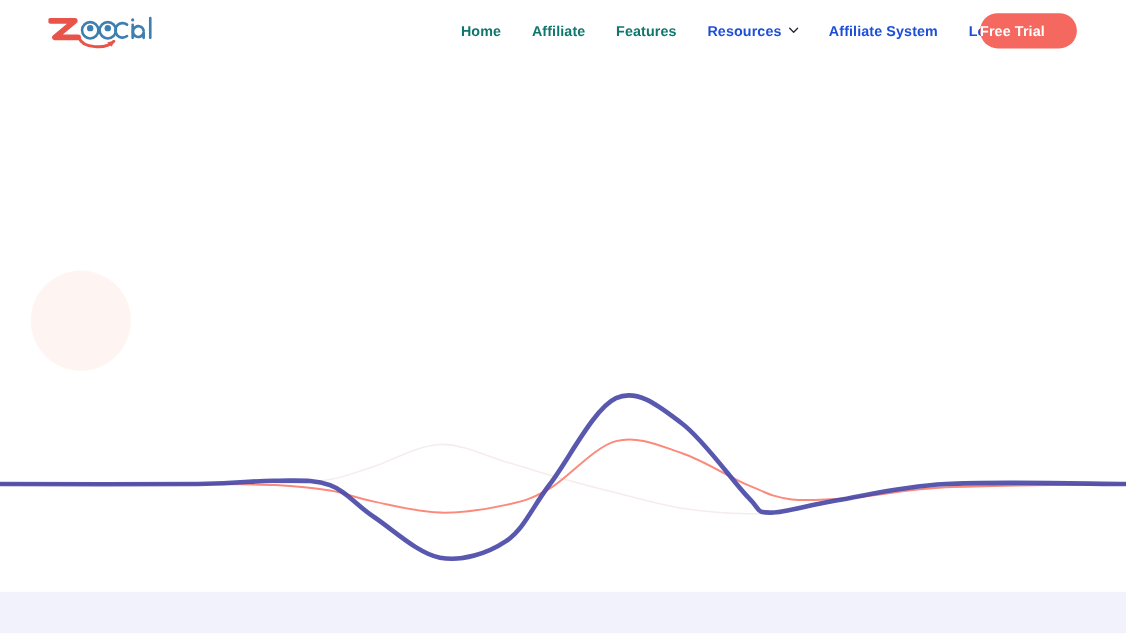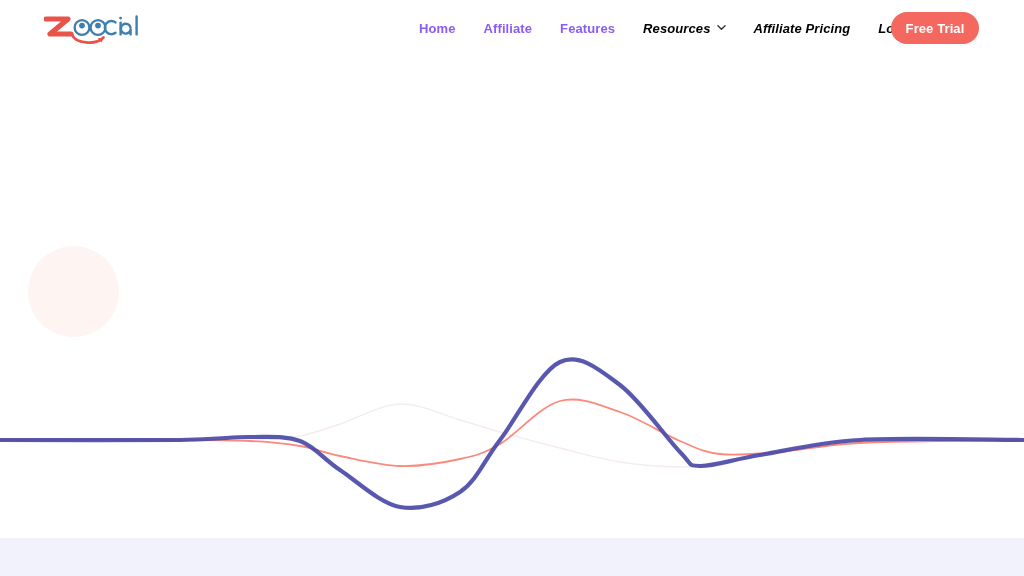--- a/index.html
+++ b/index.html
@@ -60,22 +60,22 @@
     font-size: 13px;
     font-weight: bold;
     letter-spacing: .1px;
     text-decoration: none;
     white-space: nowrap;
     cursor: pointer;
     display: inline-flex;
     align-items: center;
     padding: 0 14px;
   }
-  .nav-item.accent { color: #8b5cf6; }
-  .nav-item.dark   { color: #000000; font-style: italic; }
+  .nav-item.accent { color: #0f766e; }
+  .nav-item.dark   { color: #1d4ed8; }
   .chev {
     display: inline-block;
     margin-left: 6px;
     width: 9px;
     height: 9px;
     position: relative;
     top: -1px;
   }
   .chev svg { display: block; }
 
@@ -89,21 +89,21 @@
     border-radius: 20px;
     background: #f4685f;
     color: #ffffff;
     font-family: "Liberation Sans", sans-serif;
     font-size: 13px;
     font-weight: bold;
     letter-spacing: .1px;
     cursor: pointer;
     display: flex;
     align-items: center;
-    justify-content: center;
+    justify-content: flex-start;
   }
 
   
   .hero {
     position: absolute;
     top: 56px; left: 0;
     width: 1024px;
     height: 482px;
     overflow: hidden;
   }
@@ -187,21 +187,21 @@
       <a class="nav-item dark" href="#">
         <span>Resources</span>
         <span class="chev">
           <svg width="9" height="9" viewBox="0 0 10 10">
             <path d="M1 3 L5 7 L9 3" fill="none" stroke="#2b2b38" stroke-width="1.4" stroke-linecap="round" stroke-linejoin="round"></path>
           </svg>
         </span>
       </a>
 
       <a class="nav-item dark" href="#">
-        <span>Affiliate Pricing</span>
+        <span>Affiliate System</span>
       </a>
 
       <a class="nav-item dark" href="#">
         <span>Login</span>
       </a>
     </nav>
 
     <button class="cta-button">
       <span>Free Trial</span>
     </button>

